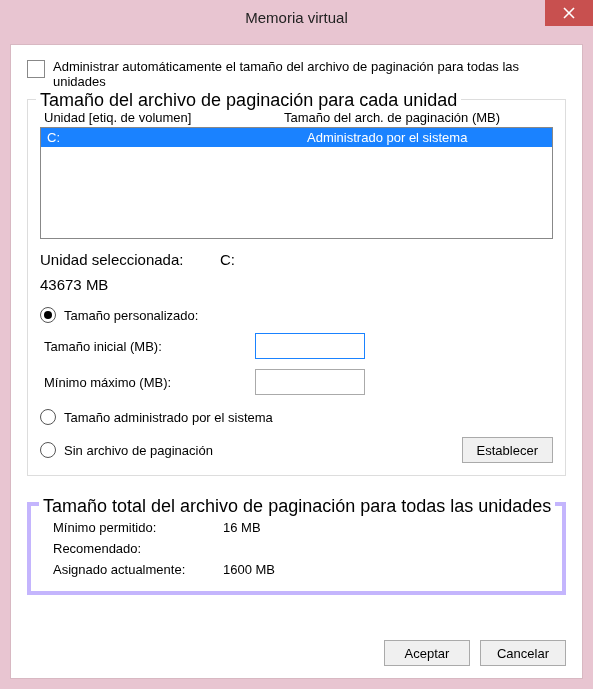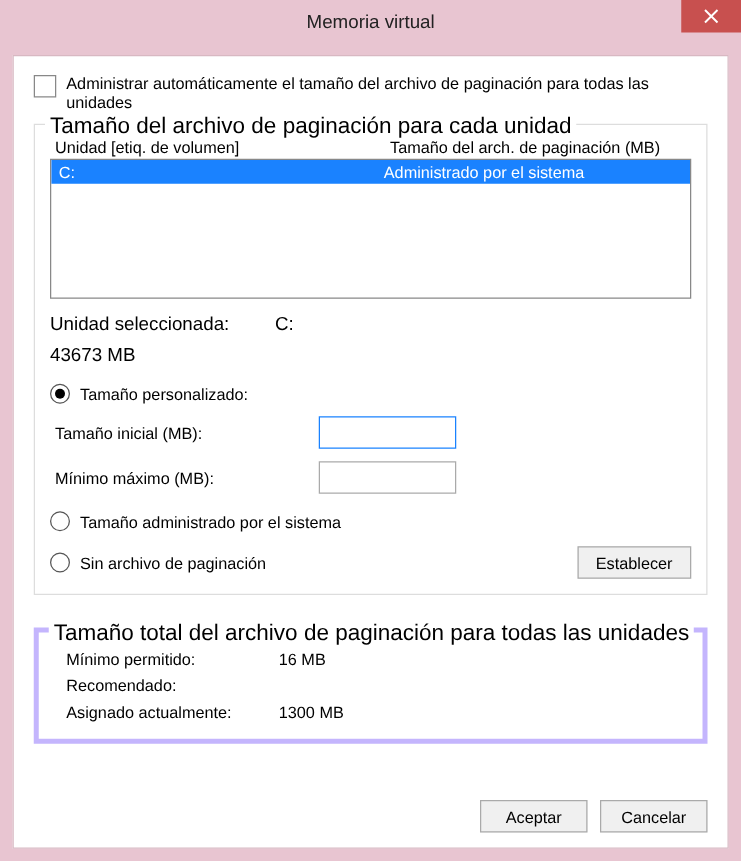--- a/index.html
+++ b/index.html
@@ -75,21 +75,20 @@
     top: -10px;
     left: 8px;
     background: #fff;
     padding: 0 4px;
     font-size: 18px;
   }
   .list-headers {
     display: flex;
     padding: 0 4px 2px 4px;
     font-size: 13px;
-    gap: 28px;
   }
   .list-headers .col1 { flex: 0 0 240px; }
   .list-headers .col2 { flex: 1; text-align: left; }
   .listbox {
     border: 1px solid #888;
     height: 112px;
     background: #fff;
     overflow: hidden;
   }
   .list-row {
@@ -266,21 +265,21 @@
     <span class="group-title">Tamaño total del archivo de paginación para todas las unidades</span>
     <div class="stat-row first">
       <span class="label">Mínimo permitido:</span>
       <span class="value">16 MB</span>
     </div>
     <div class="stat-row">
       <span class="label">Recomendado:</span>
     </div>
     <div class="stat-row">
       <span class="label">Asignado actualmente:</span>
-      <span class="value">1300 MB</span>
+      <span class="value">1600 MB</span>
     </div>
   </div>
 
   <div class="button-bar">
     <button class="btn">Aceptar</button>
     <button class="btn">Cancelar</button>
   </div>
 
 </div>
 

